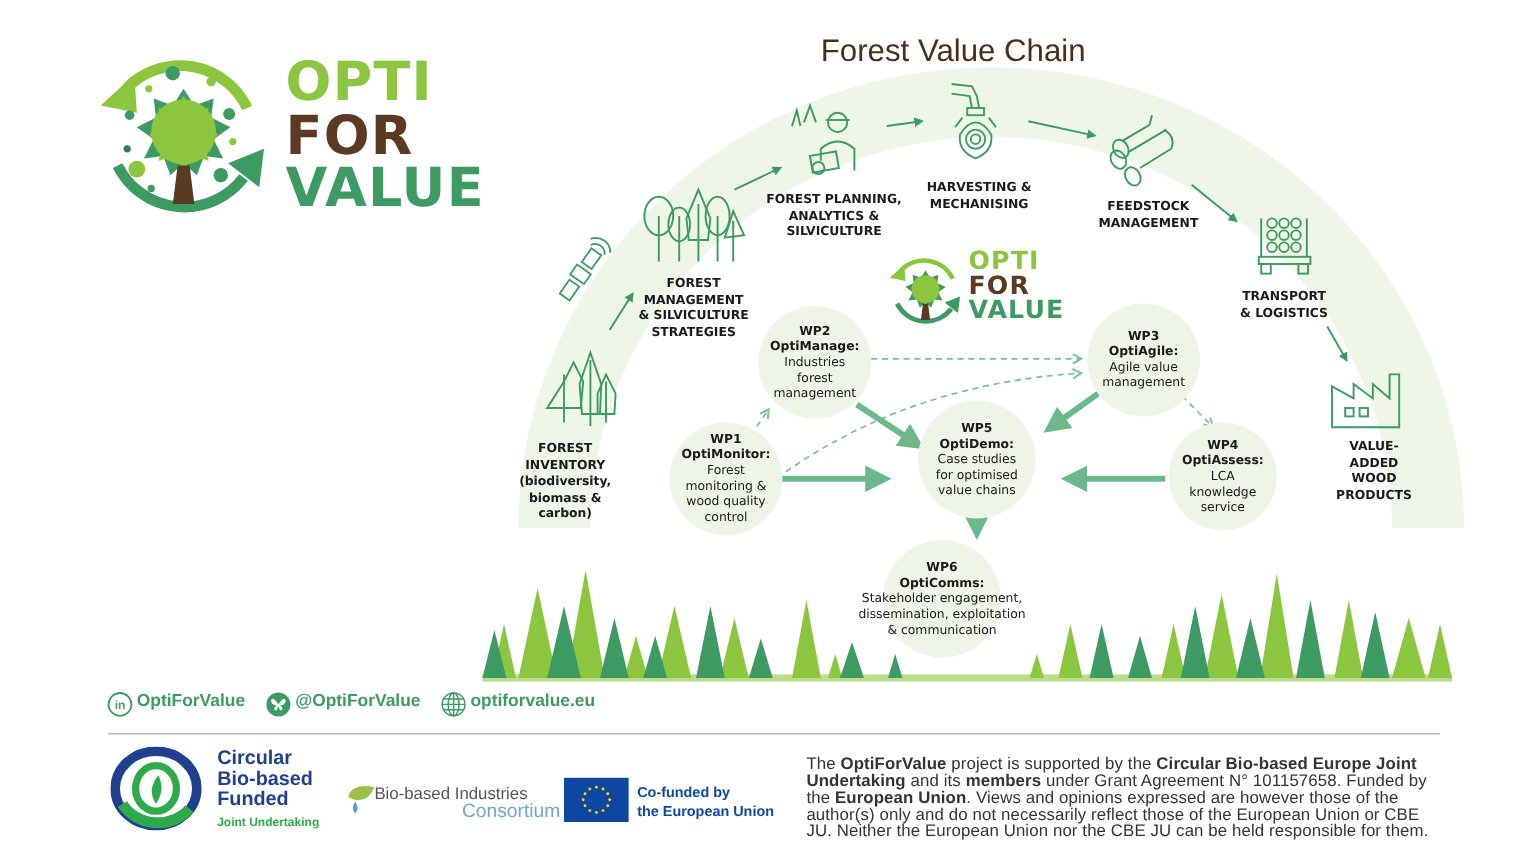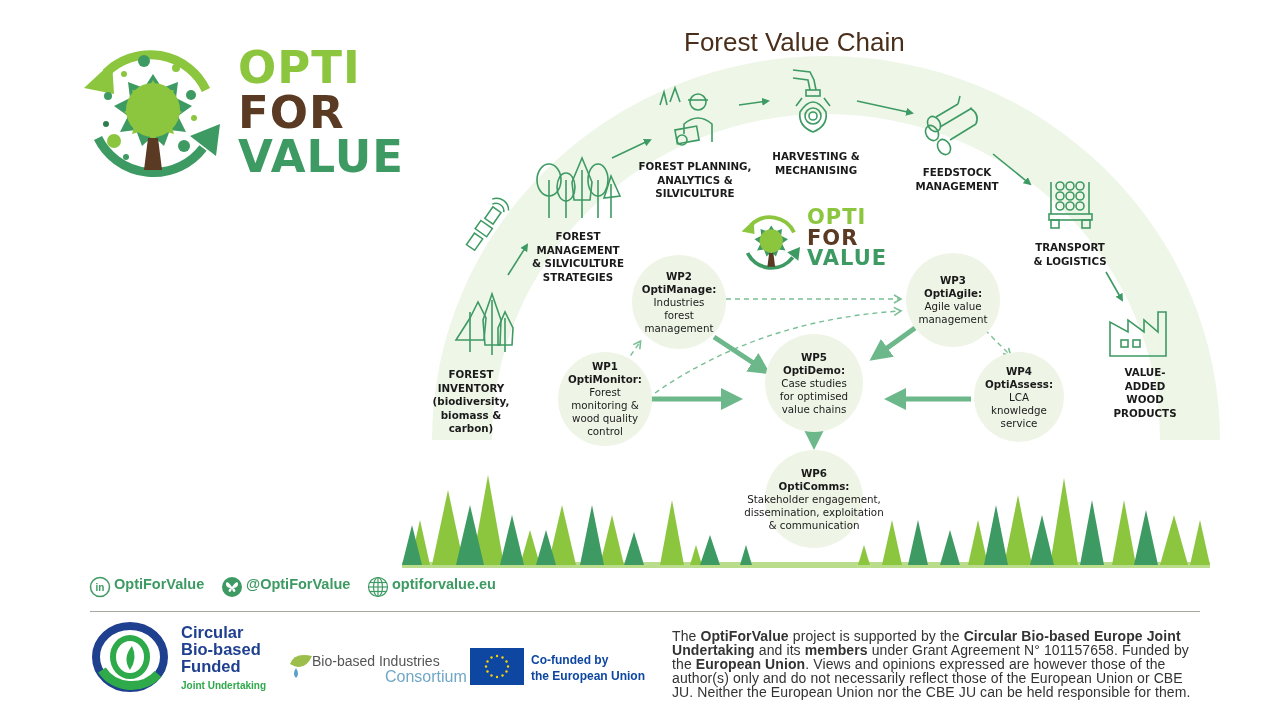--- a/index.html
+++ b/index.html
@@ -285,21 +285,21 @@
   <div>knowledge</div>
   <div>service</div>
 </div>
 <div class="wp" style="left:765px;top:334px;width:98px;height:98px">
   <div class="wp-id">WP5</div>
   <div class="wp-name">OptiDemo:</div>
   <div>Case studies</div>
   <div>for optimised</div>
   <div>value chains</div>
 </div>
-<div class="wp" style="left:765px;top:450px;width:98px;height:98px;overflow:visible">
+<div class="wp" style="left:736px;top:450px;width:98px;height:98px;overflow:visible">
   <div class="wp-id">WP6</div>
   <div class="wp-name">OptiComms:</div>
   <div style="white-space:nowrap">Stakeholder engagement,</div>
   <div style="white-space:nowrap">dissemination, exploitation</div>
   <div style="white-space:nowrap">&amp; communication</div>
 </div>
 
 <div class="social" style="left:89px">
   <svg width="22" height="22" viewBox="0 0 22 22">
     <circle cx="11" cy="11" r="9.5" fill="none" stroke="#3e9a63" stroke-width="1.5"></circle>

